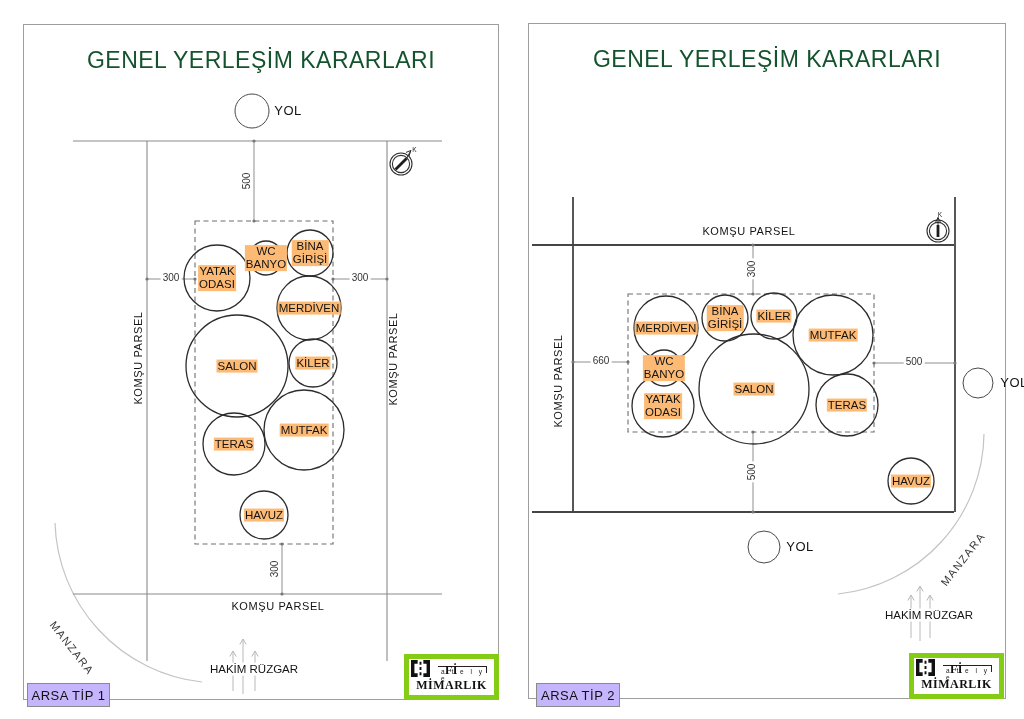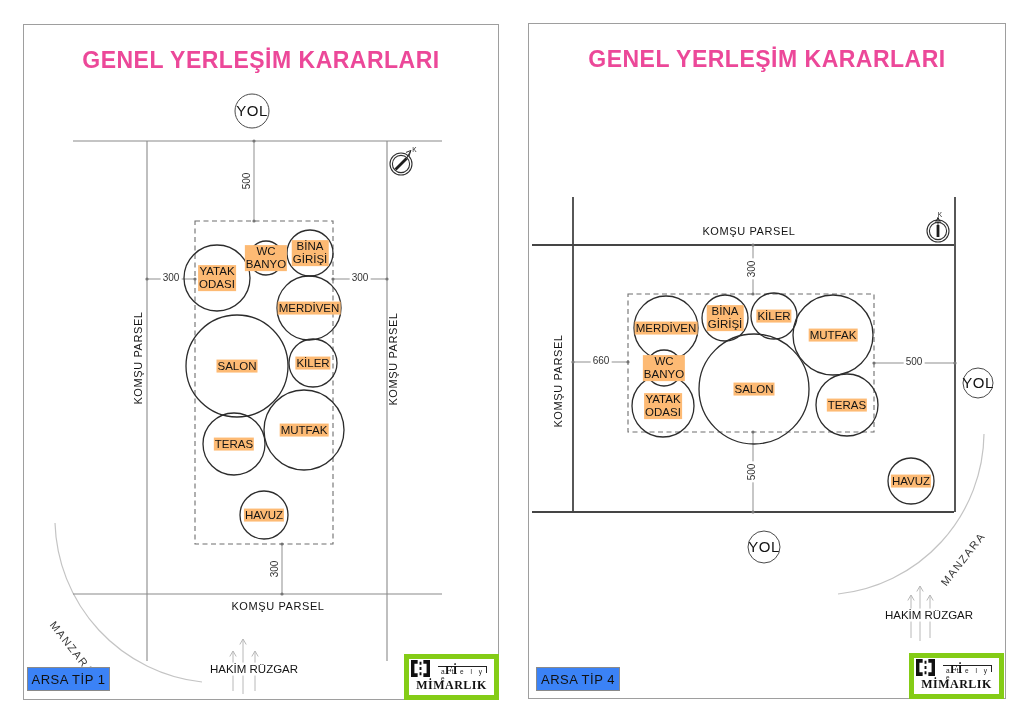--- a/index.html
+++ b/index.html
@@ -2,32 +2,32 @@
 <html><head>
 <meta charset="utf-8">
 <style>
   html,body{margin:0;padding:0;background:#fff;}
   .page{position:relative;width:1024px;height:719px;background:#fff;outline:1px solid #e2e2e2;overflow:hidden;
         font-family:"Liberation Sans",sans-serif;}
   .panel{position:absolute;background:#fff;border:1.5px solid #9e9e9e;}
   .panel-1{left:23px;top:24px;width:474px;height:674px;}
   .panel-2{left:528px;top:23px;width:476px;height:674px;}
   .panel h1{position:absolute;left:0;top:22px;width:100%;margin:0;text-align:center;
-            font-size:23px;font-weight:700;letter-spacing:0.5px;color:#ec4899;}
+            font-size:23px;font-weight:400;letter-spacing:0.5px;color:#14532d;}
   .panel svg{position:absolute;left:0;top:0;}
   .labels{position:absolute;left:0;top:0;width:100%;height:100%;}
   .lbl{position:absolute;color:#141414;font-size:11.5px;line-height:1.12;text-align:center;white-space:pre;}
   .lbl-bubble{background:#fdba74;padding:0 1px;}
   .lbl-dim{font-size:10px;color:#333;background:#fff;padding:0 2px;}
   .lbl-parcel{font-size:11px;letter-spacing:0.6px;}
-  .lbl-yol{font-size:15px;letter-spacing:0.5px;}
+  .lbl-yol{font-size:13px;letter-spacing:0.5px;margin-left:36px;}
   .lbl-manzara{font-size:11px;letter-spacing:1.5px;color:#3a3a3a;}
   .lbl-wind{font-size:11.5px;background:#fff;padding:0 3px;}
-  .type-box{position:absolute;border:1.2px solid #8a8a8a;background:#3b82f6;display:flex;align-items:center;
-            justify-content:center;font-size:13px;color:#111;letter-spacing:0.5px;}
+  .type-box{position:absolute;border:1.2px solid #8a8a8a;background:#c4b5fd;display:flex;align-items:center;
+            justify-content:center;font-size:13px;color:#111;letter-spacing:0.5px;margin-top:16px;}
   .panel-1 .type-box{left:3px;top:642px;width:81px;height:22px;}
   .panel-2 .type-box{left:7px;top:643px;width:82px;height:22px;}
   .logo{position:absolute;left:380px;top:629px;width:85px;height:36px;border:5px solid #84cc16;background:#fff;}
   .logo-icon{position:absolute;left:4px;top:3px;}
   .logo-bracket{position:absolute;left:29px;top:7px;width:48px;height:6px;
                 border-top:1.2px solid #222;border-right:1.2px solid #222;}
   .logo-atelye{position:absolute;left:32px;top:9px;font-size:6.5px;letter-spacing:2.5px;color:#222;}
   .logo-firm{position:absolute;left:0;bottom:2px;width:100%;text-align:center;
              font-family:"Liberation Serif",serif;font-weight:bold;font-size:12px;letter-spacing:0.5px;color:#111;}
 </style>
@@ -175,21 +175,21 @@
         <div class="lbl lbl-parcel" style="left: 220px; top: 207px; transform: translate(-50%, -50%);">KOMŞU PARSEL</div>
         <div class="lbl lbl-parcel" style="left: 29px; top: 357px; transform: translate(-50%, -50%) rotate(-90deg);">KOMŞU PARSEL</div>
         <div class="lbl lbl-dim" style="left: 223px; top: 245px; transform: translate(-50%, -50%) rotate(-90deg);">300</div>
         <div class="lbl lbl-dim" style="left: 72px; top: 337px; transform: translate(-50%, -50%);">660</div>
         <div class="lbl lbl-dim" style="left: 385px; top: 338px; transform: translate(-50%, -50%);">500</div>
         <div class="lbl lbl-dim" style="left: 223px; top: 448px; transform: translate(-50%, -50%) rotate(-90deg);">500</div>
         <div class="lbl lbl-manzara" style="left: 434px; top: 535px; transform: translate(-50%, -50%) rotate(-52deg);">MANZARA</div>
         <div class="lbl lbl-wind" style="left: 400px; top: 591px; transform: translate(-50%, -50%);">HAKİM RÜZGAR</div>
       </div>
     <h1>GENEL YERLEŞİM KARARLARI</h1>
-    <div class="type-box">ARSA TİP 4</div>
+    <div class="type-box">ARSA TİP 2</div>
     <div class="logo">
       <svg class="logo-icon" width="23" height="19" viewBox="0 0 24 20">
         <path d="M2 1 h7 v4 h-3.4 v10 h3.4 v4 h-7 z" fill="#111"></path>
         <path d="M22 1 h-7 v4 h3.4 v10 h-3.4 v4 h7 z" fill="#111"></path>
         <line x1="12" y1="3" x2="12" y2="17" stroke="#111" stroke-width="2" stroke-dasharray="3 2.5"></line>
       </svg>
       <div class="logo-bracket"></div>
       <span class="logo-atelye">a t e l y e</span>
       <div class="logo-firm">Fİ MİMARLIK</div>
     </div>

